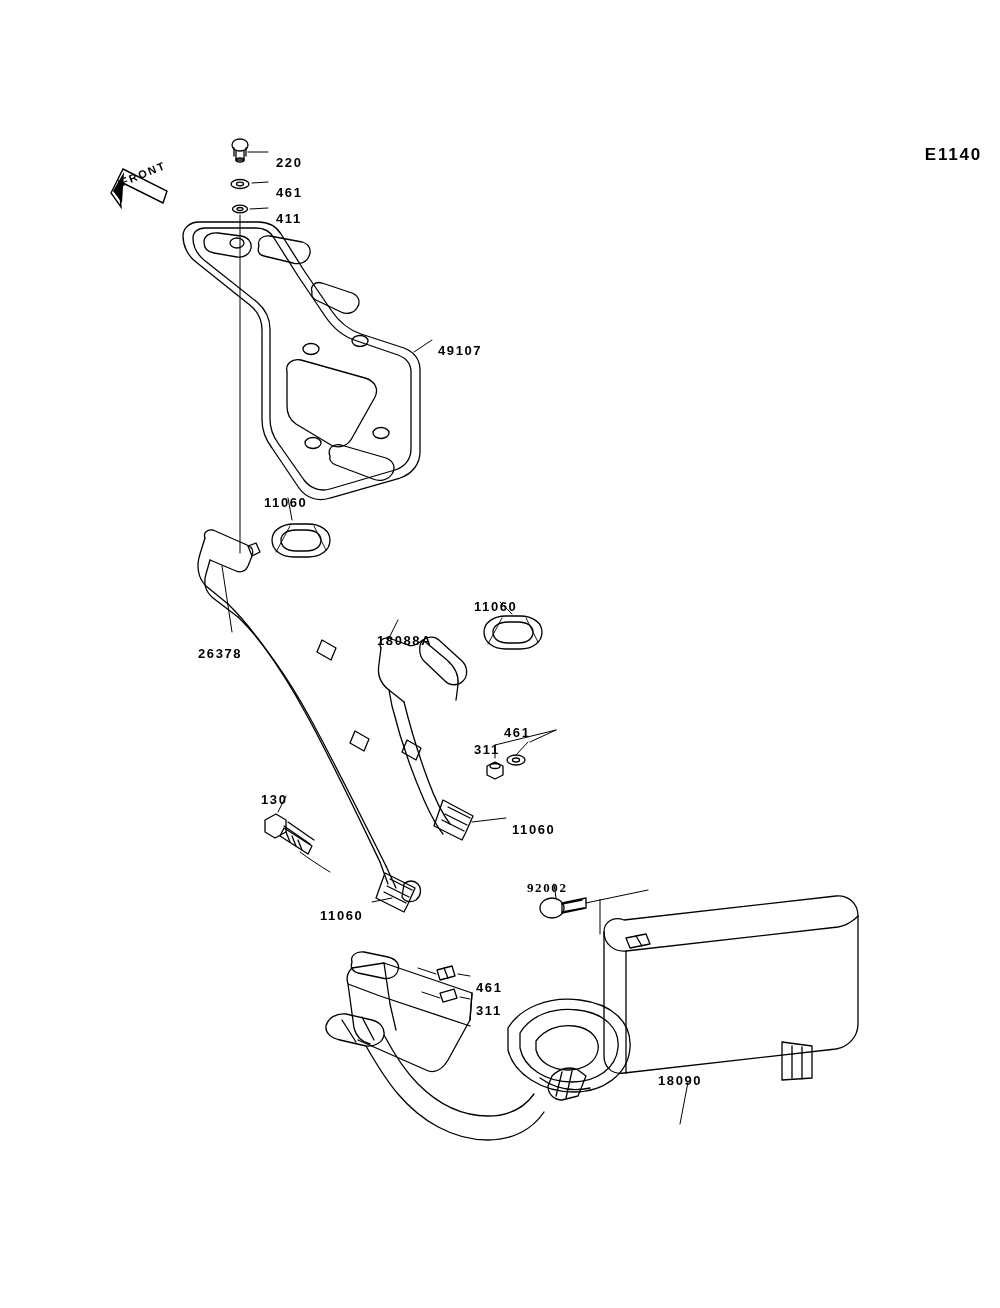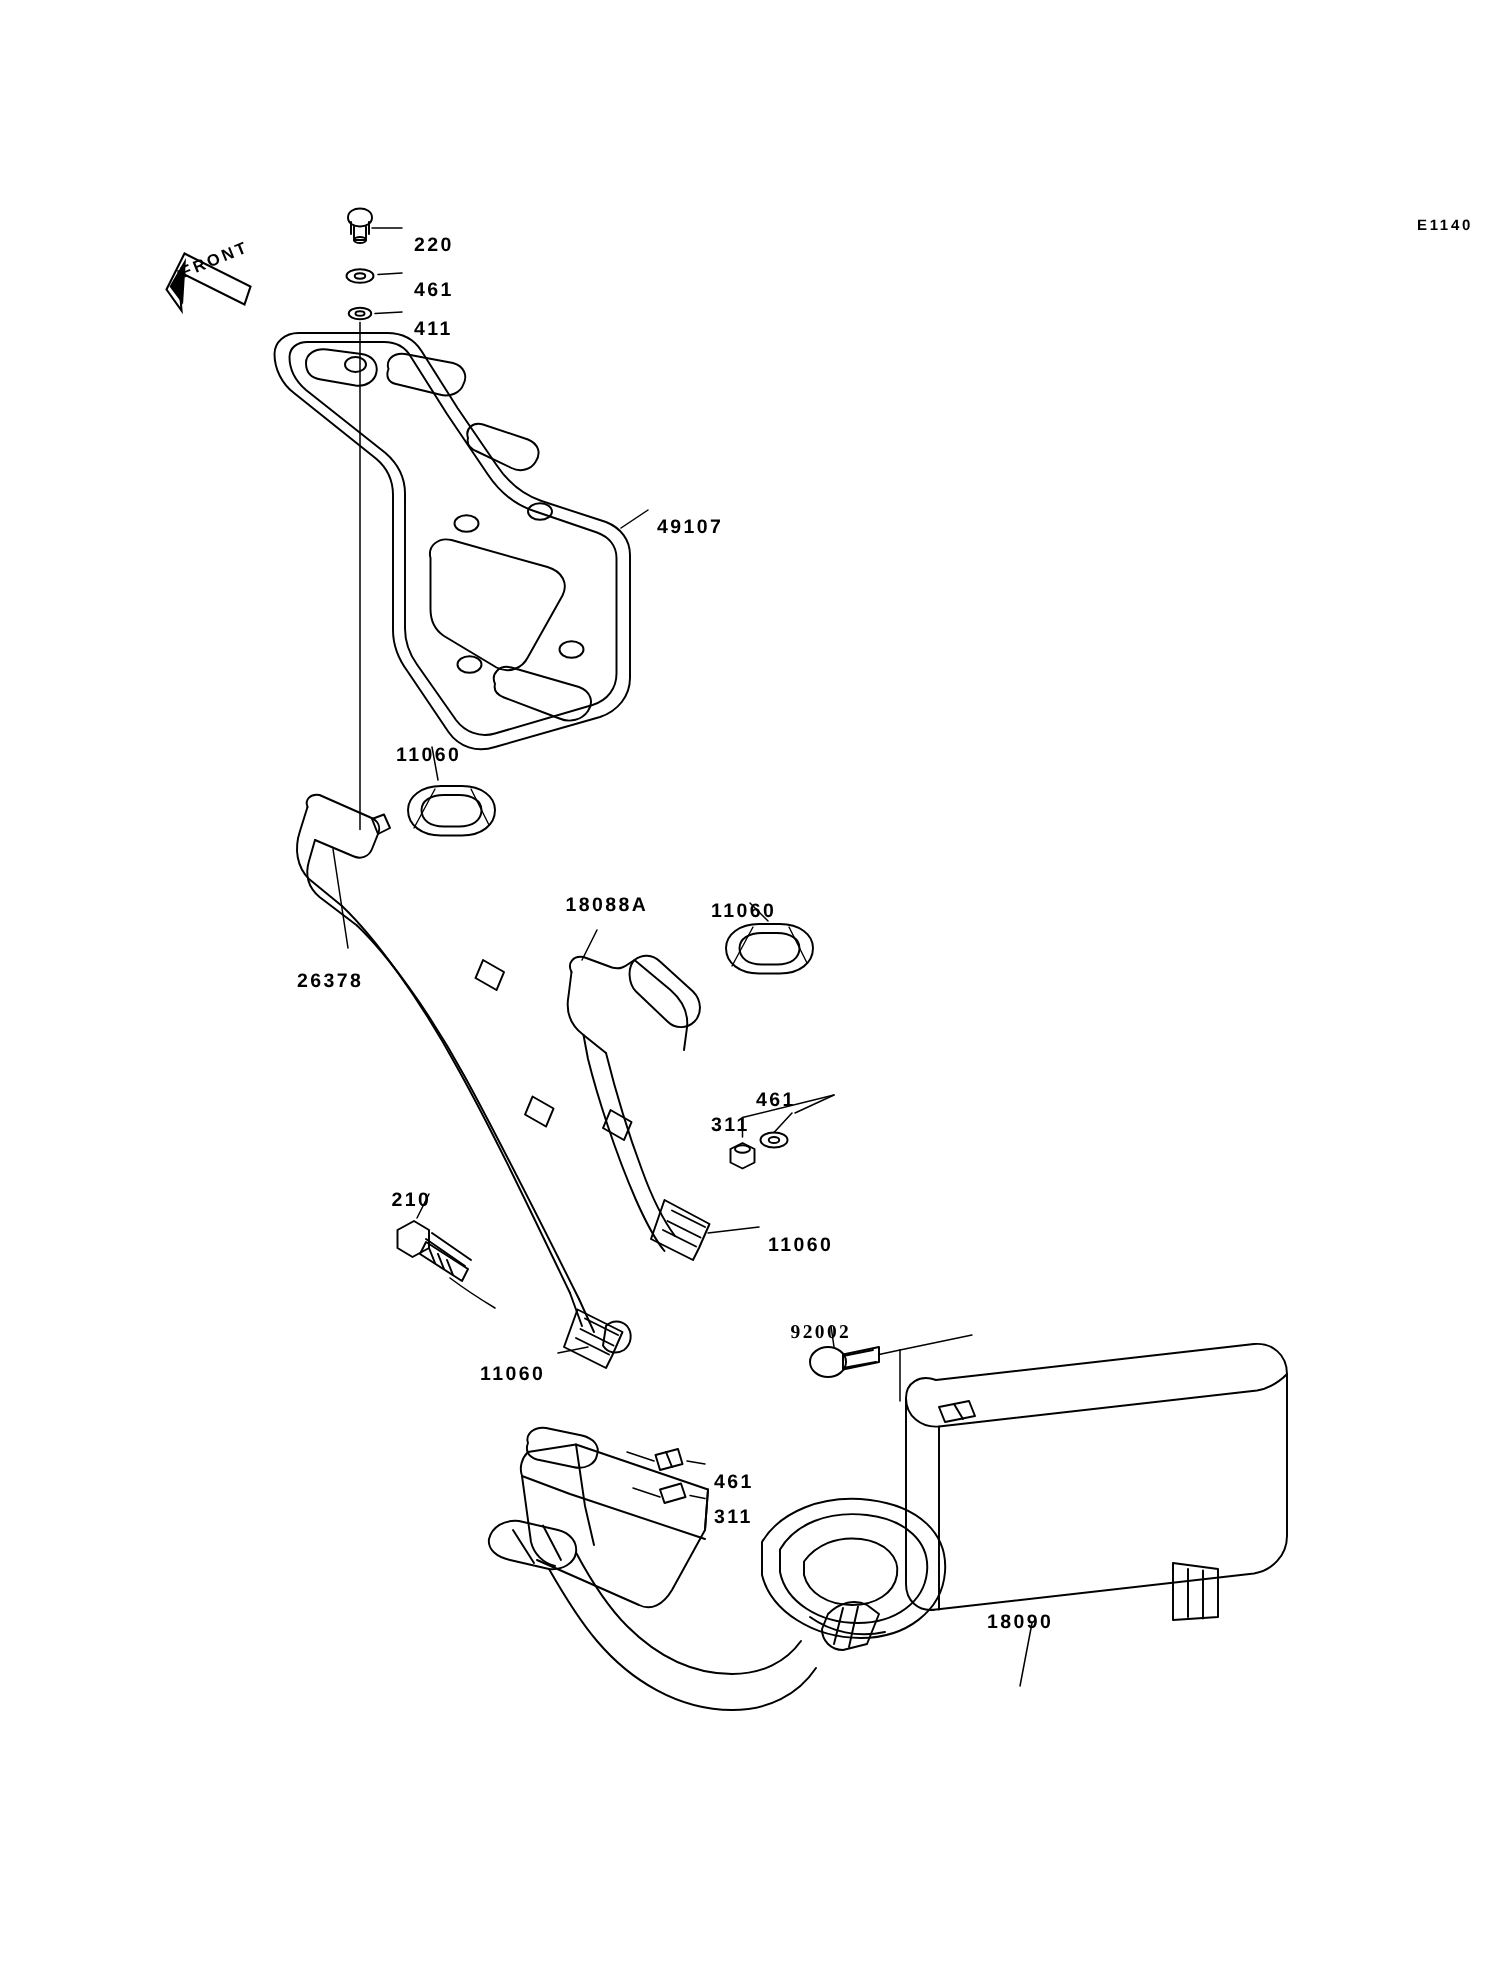--- a/index.html
+++ b/index.html
@@ -32,21 +32,21 @@
     letter-spacing: 1.6px;
     color: #000000;
     white-space: nowrap;
     margin-top: 13px;
   }
   .sheet-id {
     position: absolute;
     right: 18px;
     top: 145px;
     font-family: "Liberation Sans", sans-serif;
-    font-size: 10px;
+    font-size: 17px;
     font-weight: bold;
     letter-spacing: 1.8px;
     color: #000000;
   }
   .front-badge {
     position: absolute;
     left: 105px;
     top: 163px;
     width: 70px;
     height: 56px;
@@ -300,25 +300,25 @@
       </g>
     </g>
   </svg>
 
   <div class="code-label" style="left:276px; top:142px;">220</div>
   <div class="code-label" style="left:276px; top:172px;">461</div>
   <div class="code-label" style="left:276px; top:198px;text-align:right;">411</div>
   <div class="code-label" style="left:438px; top:330px;">49107</div>
   <div class="code-label" style="left:264px; top:482px;">11060</div>
   <div class="code-label" style="left:198px; top:633px;">26378</div>
-  <div class="code-label" style="left:377px; top:582px;">18088A</div>
+  <div class="code-label" style="left:377px; top:620px;">18088A</div>
   <div class="code-label" style="left:474px; top:586px;">11060</div>
   <div class="code-label" style="left:504px; top:712px;">461</div>
   <div class="code-label" style="left:474px; top:729px;">311</div>
-  <div class="code-label" style="left:261px; top:779px;">210</div>
+  <div class="code-label" style="left:261px; top:779px;">130</div>
   <div class="code-label" style="left:512px; top:809px;">11060</div>
   <div class="code-label" style="left:320px; top:895px;">11060</div>
   <div class="code-label" style="left:527px; top:867px;font-family:Liberation Serif, serif;">92002</div>
   <div class="code-label" style="left:476px; top:967px;">461</div>
   <div class="code-label" style="left:476px; top:990px;">311</div>
   <div class="code-label" style="left:658px; top:1060px;">18090</div>
 
 </div>
 
 </body></html>

